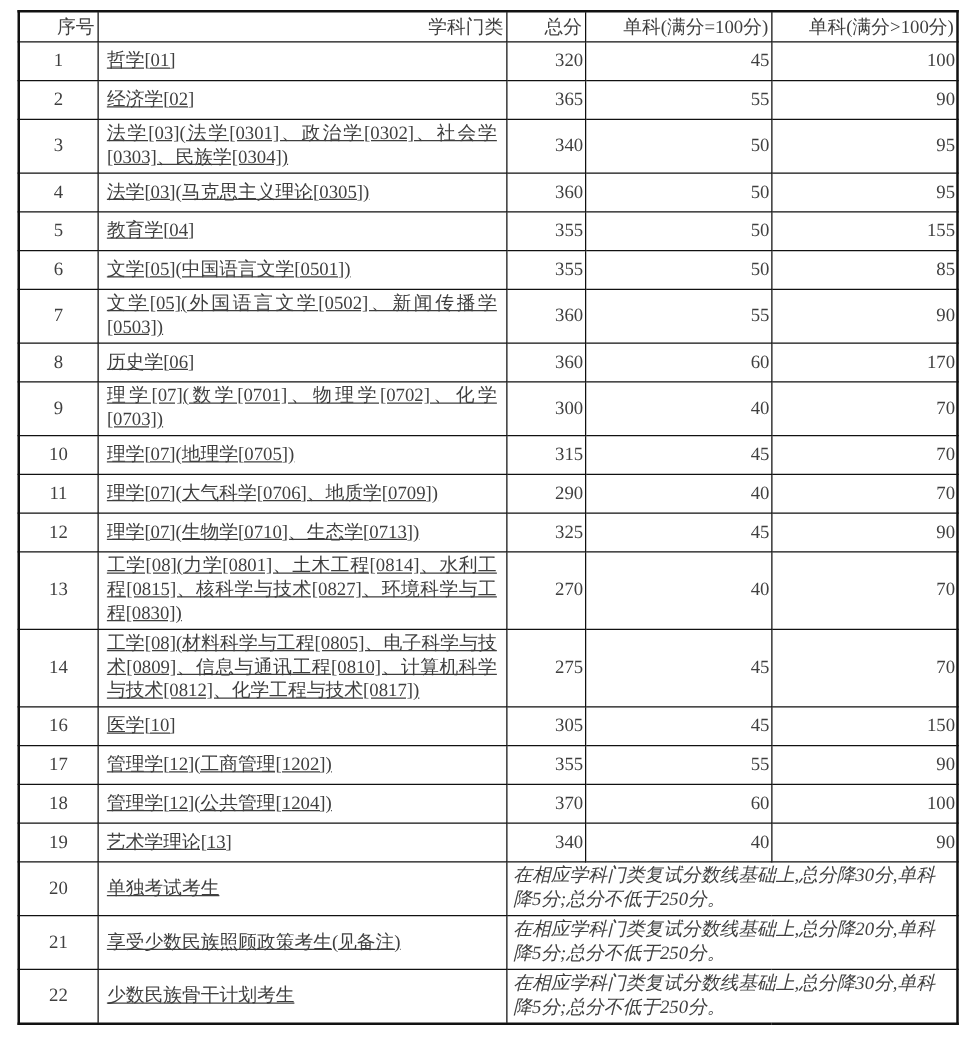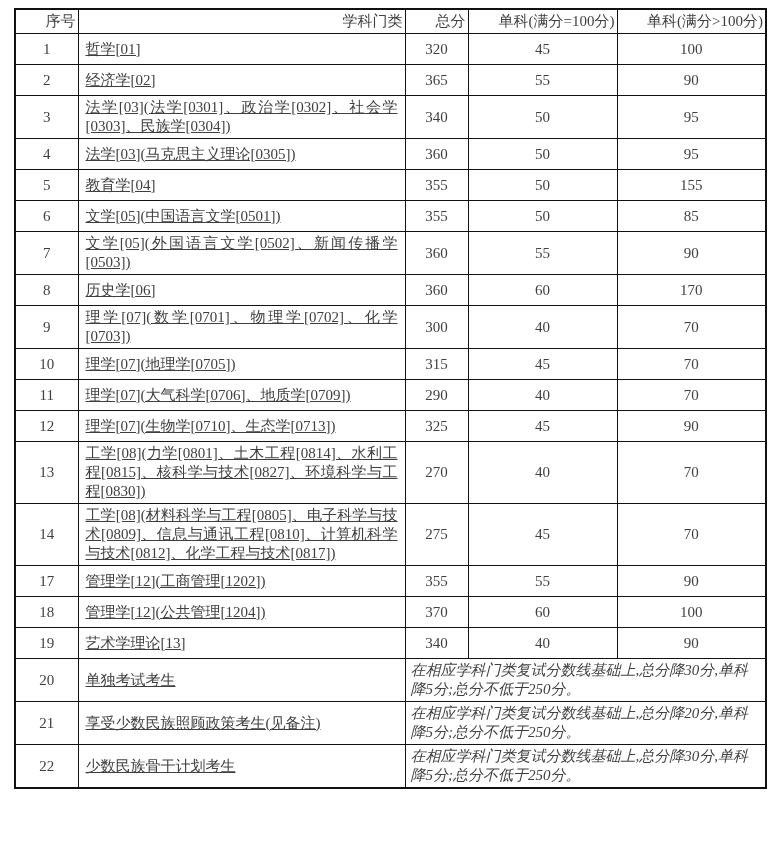--- a/index.html
+++ b/index.html
@@ -24,21 +24,21 @@
   }
   .score-table th{height:21px;text-align:right;padding:1px 2px;}
   .score-table td{height:26px;}
   td.cell-num{text-align:center;width:63px;}
   td.cell-cat{
     text-align:justify;
     padding:2px 7px;
     line-height:19px;
     text-decoration:underline;
   }
-  td.cell-score{text-align:center;}
+  td.cell-score{text-align:right;}
   td.cell-note{
     text-align:left;
     padding:2px 5px;
     line-height:19px;
     font-style:italic;
   }
   col.c-num{width:63px;}
   col.c-cat{width:327px;}
   col.c-total{width:63px;}
   col.c-sub{width:149px;}
@@ -157,20 +157,27 @@
           <td class="cell-score">70</td>
         </tr>
         <tr>
           <td class="cell-num">14</td>
           <td class="cell-cat">工学[08](材料科学与工程[0805]、电子科学与技术[0809]、信息与通讯工程[0810]、计算机科学与技术[0812]、化学工程与技术[0817])</td>
           <td class="cell-score">275</td>
           <td class="cell-score">45</td>
           <td class="cell-score">70</td>
         </tr>
         <tr>
+          <td class="cell-num">16</td>
+          <td class="cell-cat">医学[10]</td>
+          <td class="cell-score">305</td>
+          <td class="cell-score">45</td>
+          <td class="cell-score">150</td>
+        </tr>
+        <tr>
           <td class="cell-num">17</td>
           <td class="cell-cat">管理学[12](工商管理[1202])</td>
           <td class="cell-score">355</td>
           <td class="cell-score">55</td>
           <td class="cell-score">90</td>
         </tr>
         <tr>
           <td class="cell-num">18</td>
           <td class="cell-cat">管理学[12](公共管理[1204])</td>
           <td class="cell-score">370</td>

